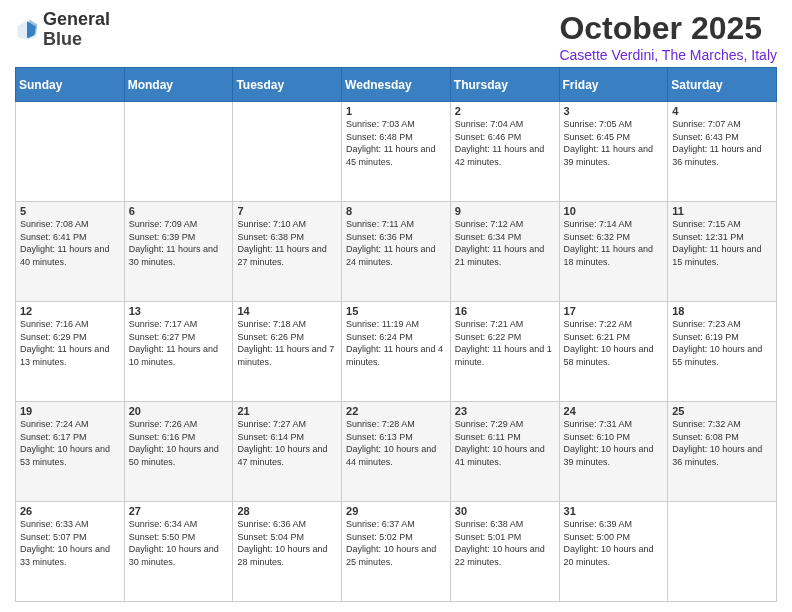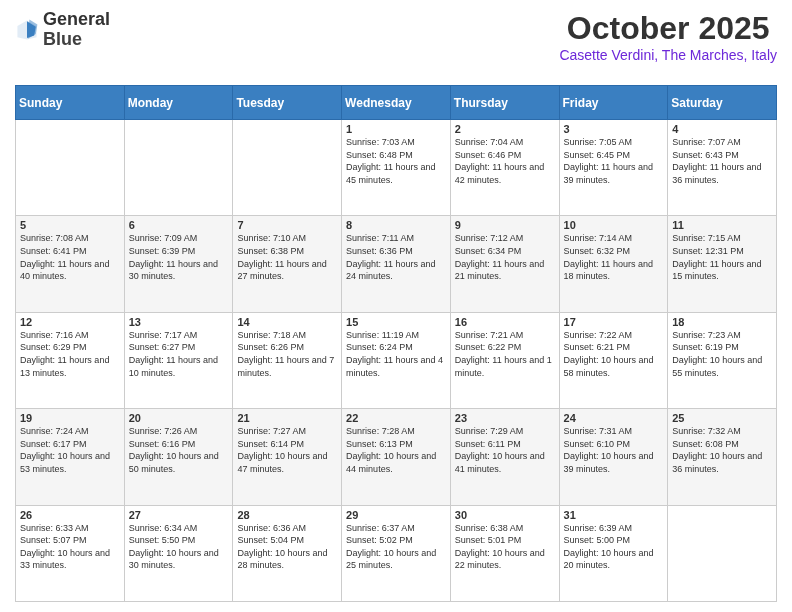--- a/index.html
+++ b/index.html
@@ -14,40 +14,40 @@
       width: 792px;
       height: 612px;
       padding: 10px 15px;
       display: flex;
       flex-direction: column;
     }
     .header {
       display: flex;
       justify-content: space-between;
       align-items: flex-start;
-      margin-bottom: 22px;
+      margin-bottom: 4px;
     }
     .logo {
       display: flex;
       align-items: center;
       gap: 4px;
     }
     .logo-text {
       font-size: 18px;
       font-weight: bold;
       line-height: 1.1;
     }
     .logo-general { color: #333; }
     .logo-blue { color: #404040; }
     .logo-icon {
       width: 24px;
       height: 24px;
     }
     .title-section {
-      text-align: center;
+      text-align: left;
     }
     .month-title {
       font-size: 32px;
       font-weight: bold;
       color: #333;
     }
     .location {
       font-size: 14px;
       color: #6d28d9;
     }

